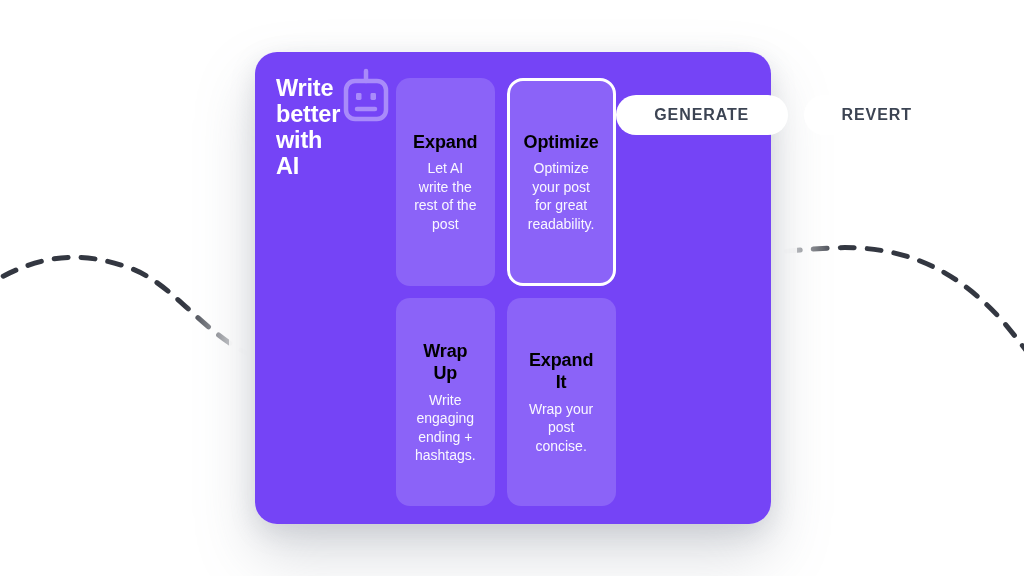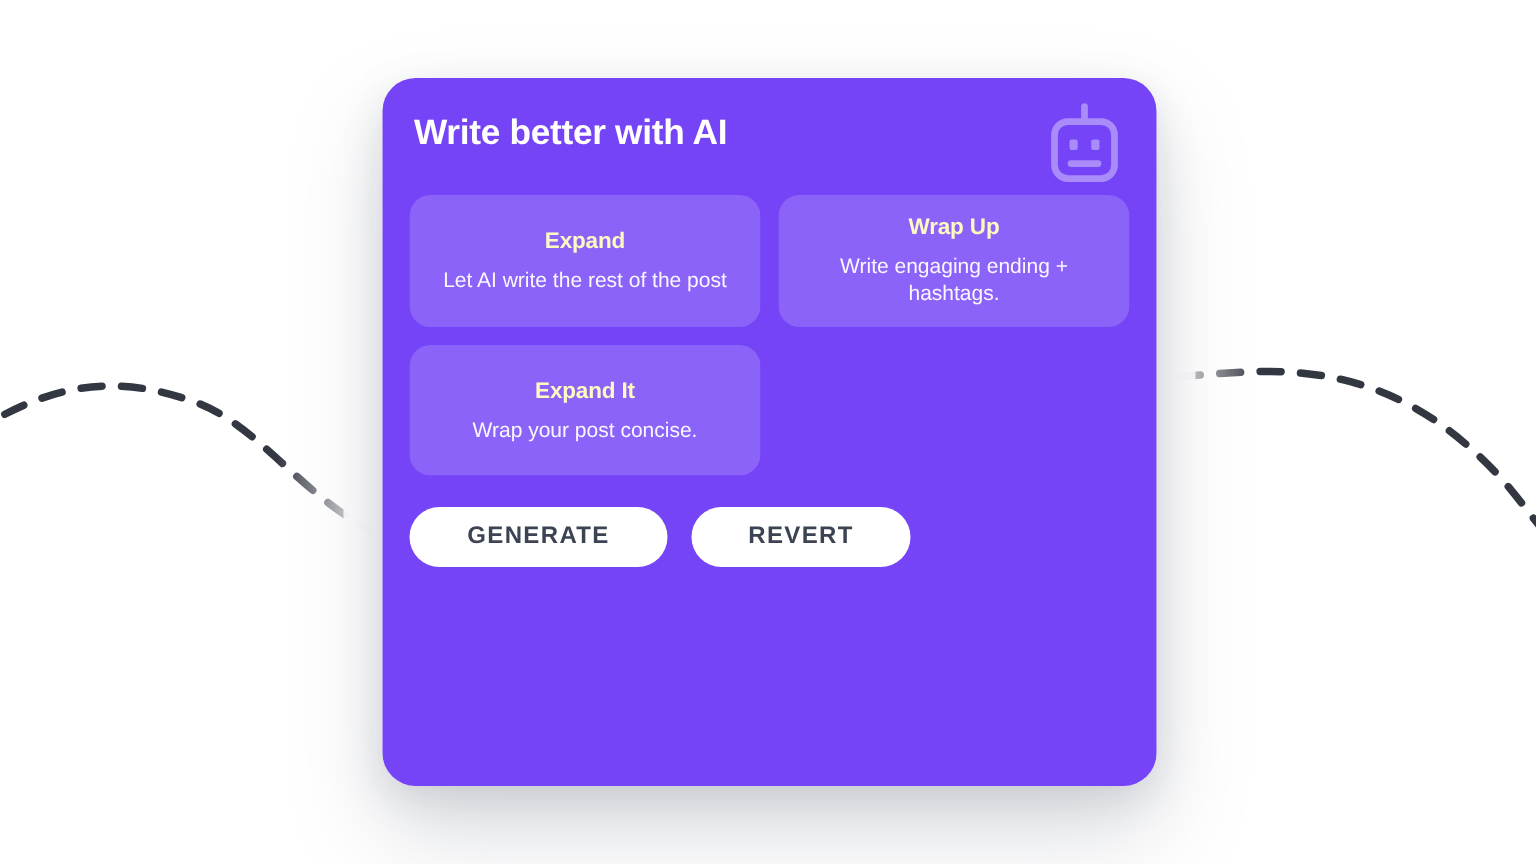--- a/index.html
+++ b/index.html
@@ -44,21 +44,21 @@
   .panel {
     position:absolute;
     left:255px;
     top:52px;
     width:516px;
     height:472px;
     border-radius:22px;
     background:#7544F6;
     padding:22px 18px 18px 18px;
     display:flex;
-    flex-direction:column;
+    flex-direction:row;
   }
 
   .panel-header {
     display:flex;
     align-items:flex-start;
     justify-content:space-between;
     padding:0 2px 0 3px;
     height:52px;
   }
 
@@ -94,23 +94,23 @@
     padding:10px 14px;
     cursor:pointer;
   }
 
   .option-card.selected {
     border-color:#ffffff;
     border-radius:16px;
   }
 
   .option-title {
-    font-size:15px;
+    font-size:18px;
     font-weight:bold;
-    color:#fef9c3;
+    color:#000000;
     line-height:1.25;
     margin-bottom:6px;
     letter-spacing:-0.1px;
   }
 
   .option-desc {
     font-size:14px;
     font-weight:normal;
     color:rgba(255,255,255,0.95);
     line-height:1.32;
@@ -189,20 +189,24 @@
     </span>
   </div>
 
   <div class="options-grid">
 
     <div class="option-card">
       <div class="option-title">Expand</div>
       <div class="option-desc">Let AI write the rest of the post</div>
     </div>
 
+    <div class="option-card selected">
+      <div class="option-title">Optimize</div>
+      <div class="option-desc">Optimize your post for great readability.</div>
+    </div>
 
     <div class="option-card">
       <div class="option-title">Wrap Up</div>
       <div class="option-desc">Write engaging ending + hashtags.</div>
     </div>
 
     <div class="option-card">
       <div class="option-title">Expand It</div>
       <div class="option-desc">Wrap your post concise.</div>
     </div>

